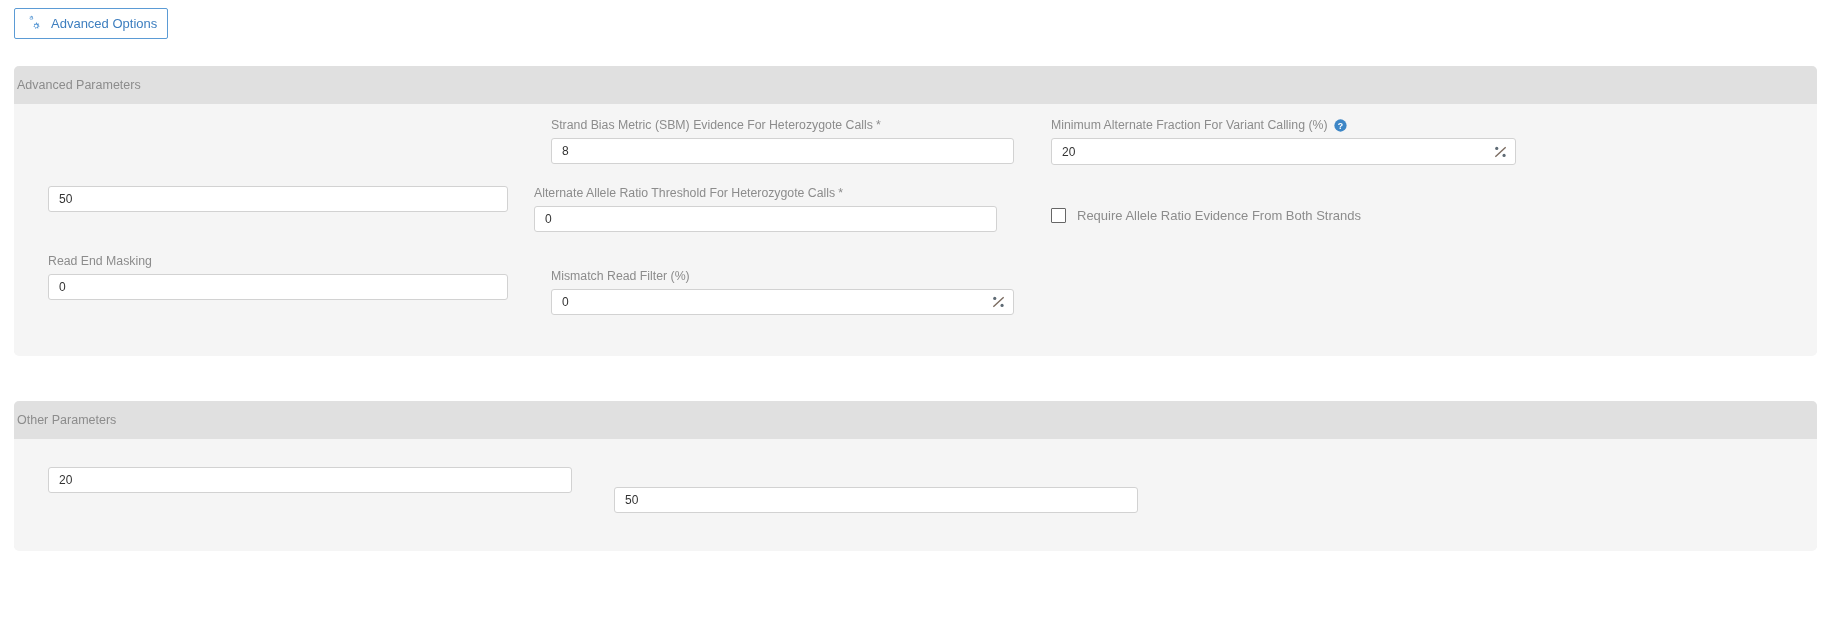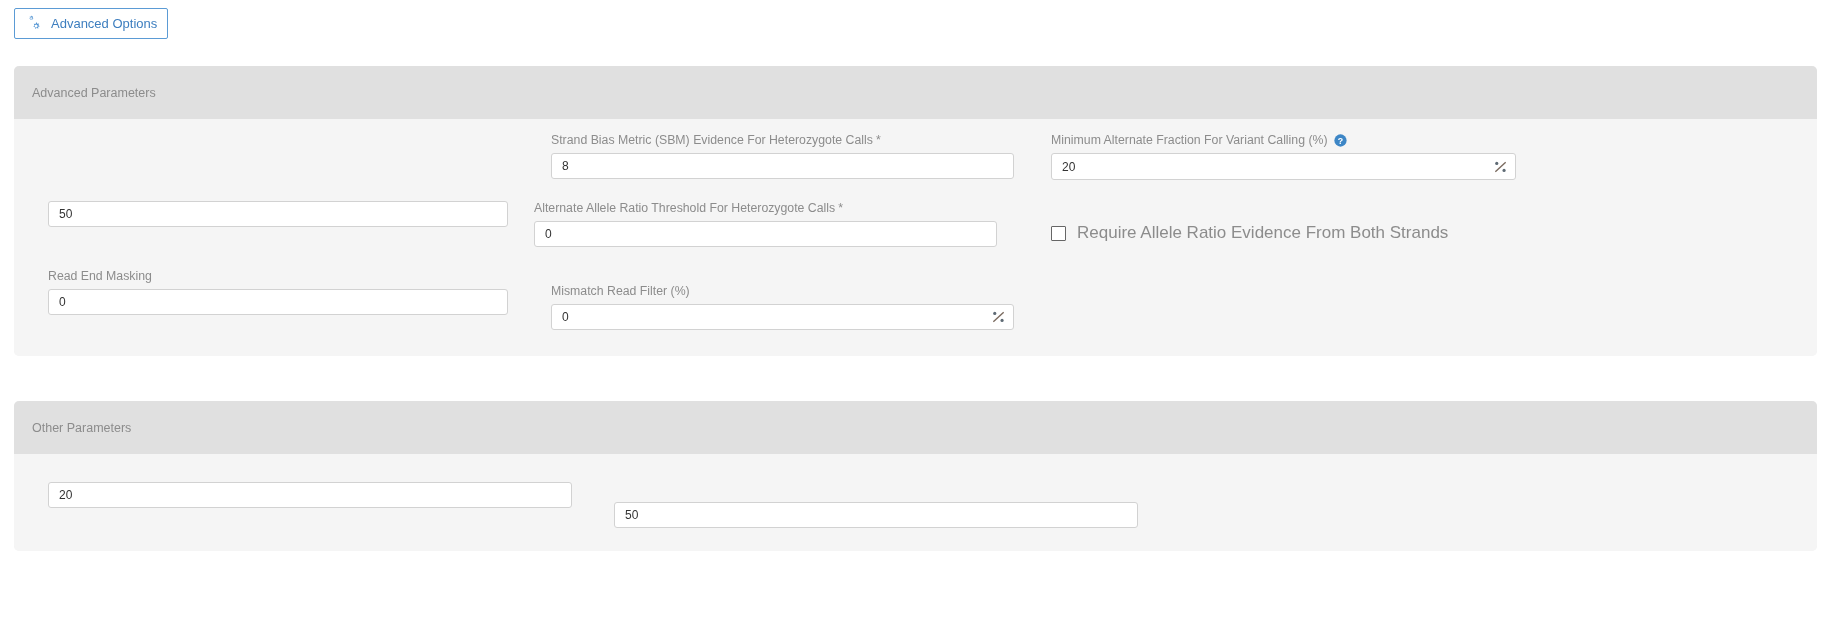--- a/index.html
+++ b/index.html
@@ -50,25 +50,25 @@
   
   .panel {
     position: absolute;
     left: 14px;
     width: 1803px;
     border-radius: 5px;
     overflow: hidden;
     background: #f5f5f5;
   }
   .panel-header {
-    height: 53px;
+    height: 38px;
     background: #e0e0e0;
     display: flex;
     align-items: center;
-    padding-left: 18px;
+    padding-left: 3px;
   }
   .panel-header-title {
     color: #8c8c8c;
     font-size: 12.5px;
   }
   .panel-body {
     background: #f5f5f5;
   }
 
   #panel-advanced { top: 66px; height: 290px; }
@@ -133,21 +133,21 @@
     height: 15px;
     border: 1px solid #666666;
     background: #ffffff;
     border-radius: 1px;
     flex: 0 0 15px;
     cursor: pointer;
   }
   .check-label {
     margin-left: 11px;
     color: #8c8c8c;
-    font-size: 17px;
+    font-size: 13px;
     white-space: nowrap;
   }
 </style>
 </head>
 <body>
 
 <div class="page">
 
   <div class="adv-btn">
     <span class="gear-wrap">

